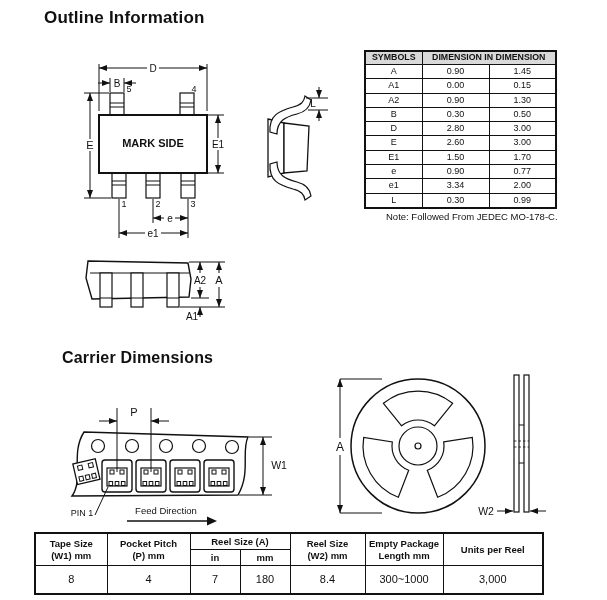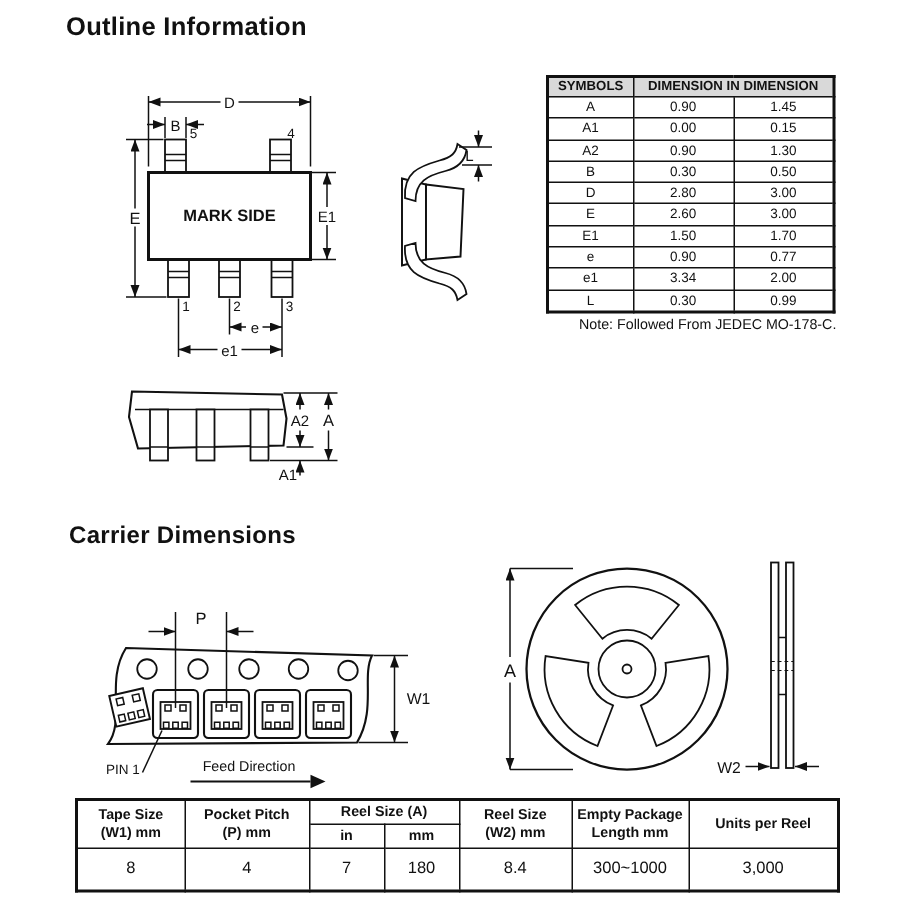--- a/index.html
+++ b/index.html
@@ -227,21 +227,21 @@
         </tr>
     <tr>
           <td>L</td>
           <td>0.30</td>
           <td>0.99</td>
         </tr>
   </tbody>
     </table>
   <div class="abs note" style="left:372px;top:211px;margin-left:14px;">Note: Followed From JEDEC MO-178-C.</div>
 
-  <div class="abs h2" style="left:46px;top:349px;">Carrier Dimensions</div>
+  <div class="abs h2" style="left:62px;top:349px;">Carrier Dimensions</div>
 
   <svg class="abs" style="left:52px;top:388px;" width="242" height="150" viewBox="0 0 242 150">
     <defs>
       <marker id="arr-tp" markerWidth="9" markerHeight="7" refX="8" refY="3" orient="auto-start-reverse" markerUnits="userSpaceOnUse">
         <path d="M0,0 L8,3 L0,6 Z" fill="#111"></path>
       </marker>
     </defs>
     <path class="shape" stroke-width="1.4" d="M32,44 L196,49 C189,63 199,85 186,107 L20,108 C32,92 18,66 32,44 Z"></path>
     <g>
       <circle class="shape" cx="46" cy="58" r="6.5" stroke-width="1.2"></circle>
@@ -358,21 +358,21 @@
       <line class="ln" x1="192" y1="79" x2="207" y2="79" stroke-width="0.8" stroke-dasharray="2.5,2"></line>
     </g>
 
     <g>
       <line class="ln" x1="175" y1="143" x2="191" y2="143" marker-end="url(#arr-rl)"></line>
       <line class="ln" x1="224" y1="143" x2="208" y2="143" marker-end="url(#arr-rl)"></line>
       <text x="164" y="147" font-size="10.5" text-anchor="middle">W2</text>
     </g>
   </svg>
 
-  <table id="cartbl" class="abs" style="left:50px;top:532px;border-radius:18px;">
+  <table id="cartbl" class="abs" style="left:34px;top:532px;border-radius:18px;">
     <colgroup>
       <col style="width:72px">
         <col style="width:83px">
         <col style="width:50px">
         <col style="width:50px">
       <col style="width:75px">
         <col style="width:78px">
         <col style="width:100px">
     </colgroup>
     <tbody>

